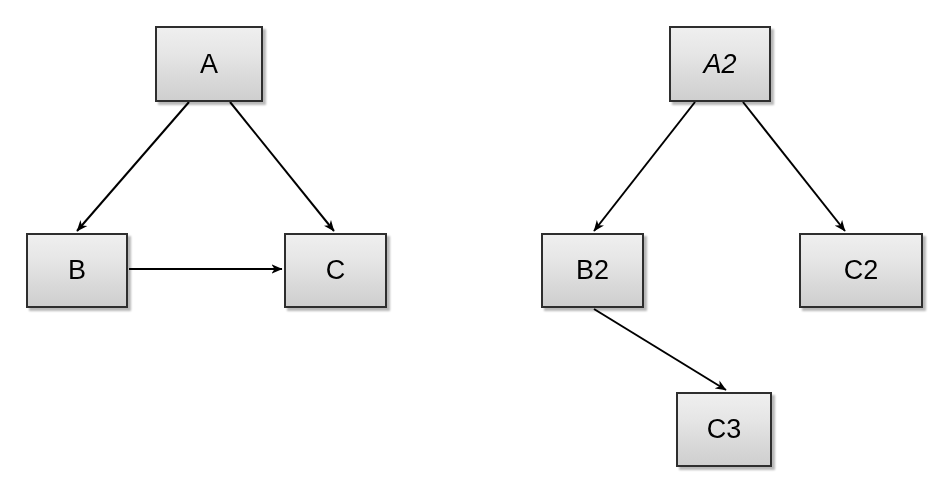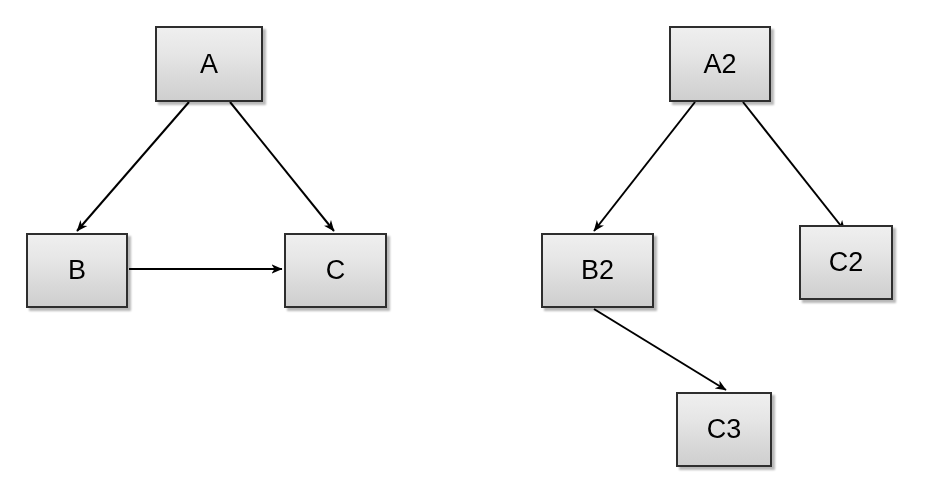--- a/index.html
+++ b/index.html
@@ -71,26 +71,26 @@
       <div class="node" style="left: 155px; top: 26px; width: 108px; height: 76px; border-color: rgb(46, 46, 46); background: linear-gradient(rgb(239, 239, 239) 0%, rgb(230, 230, 230) 35%, rgb(217, 217, 217) 70%, rgb(207, 207, 207) 100%);">
         <span class="node-label" style="color: rgb(0, 0, 0);">A</span>
       </div>
       <div class="node" style="left: 26px; top: 233px; width: 102px; height: 75px; border-color: rgb(46, 46, 46); background: linear-gradient(rgb(239, 239, 239) 0%, rgb(230, 230, 230) 35%, rgb(217, 217, 217) 70%, rgb(207, 207, 207) 100%);">
         <span class="node-label" style="color: rgb(0, 0, 0);">B</span>
       </div>
       <div class="node" style="left: 284px; top: 233px; width: 103px; height: 75px; border-color: rgb(46, 46, 46); background: linear-gradient(rgb(239, 239, 239) 0%, rgb(230, 230, 230) 35%, rgb(217, 217, 217) 70%, rgb(207, 207, 207) 100%);">
         <span class="node-label" style="color: rgb(0, 0, 0);">C</span>
       </div>
       <div class="node" style="left: 669px; top: 26px; width: 102px; height: 76px; border-color: rgb(46, 46, 46); background: linear-gradient(rgb(239, 239, 239) 0%, rgb(230, 230, 230) 35%, rgb(217, 217, 217) 70%, rgb(207, 207, 207) 100%);">
-        <span class="node-label" style="color: rgb(0, 0, 0);">A2</span>
+        <span class="node-label" style="color: rgb(0, 0, 0); font-style: italic;">A2</span>
       </div>
-      <div class="node" style="left: 541px; top: 233px; width: 113px; height: 75px; border-color: rgb(46, 46, 46); background: linear-gradient(rgb(239, 239, 239) 0%, rgb(230, 230, 230) 35%, rgb(217, 217, 217) 70%, rgb(207, 207, 207) 100%);">
+      <div class="node" style="left: 541px; top: 233px; width: 103px; height: 75px; border-color: rgb(46, 46, 46); background: linear-gradient(rgb(239, 239, 239) 0%, rgb(230, 230, 230) 35%, rgb(217, 217, 217) 70%, rgb(207, 207, 207) 100%);">
         <span class="node-label" style="color: rgb(0, 0, 0);">B2</span>
       </div>
-      <div class="node" style="left: 799px; top: 225px; width: 94px; height: 75px; border-color: rgb(46, 46, 46); background: linear-gradient(rgb(239, 239, 239) 0%, rgb(230, 230, 230) 35%, rgb(217, 217, 217) 70%, rgb(207, 207, 207) 100%);">
+      <div class="node" style="left: 799px; top: 233px; width: 124px; height: 75px; border-color: rgb(46, 46, 46); background: linear-gradient(rgb(239, 239, 239) 0%, rgb(230, 230, 230) 35%, rgb(217, 217, 217) 70%, rgb(207, 207, 207) 100%);">
         <span class="node-label" style="color: rgb(0, 0, 0);">C2</span>
       </div>
       <div class="node" style="left: 676px; top: 392px; width: 96px; height: 75px; border-color: rgb(46, 46, 46); background: linear-gradient(rgb(239, 239, 239) 0%, rgb(230, 230, 230) 35%, rgb(217, 217, 217) 70%, rgb(207, 207, 207) 100%);">
         <span class="node-label" style="color: rgb(0, 0, 0);">C3</span>
       </div>
     </div>
 
 </div>
 
 </body></html>

